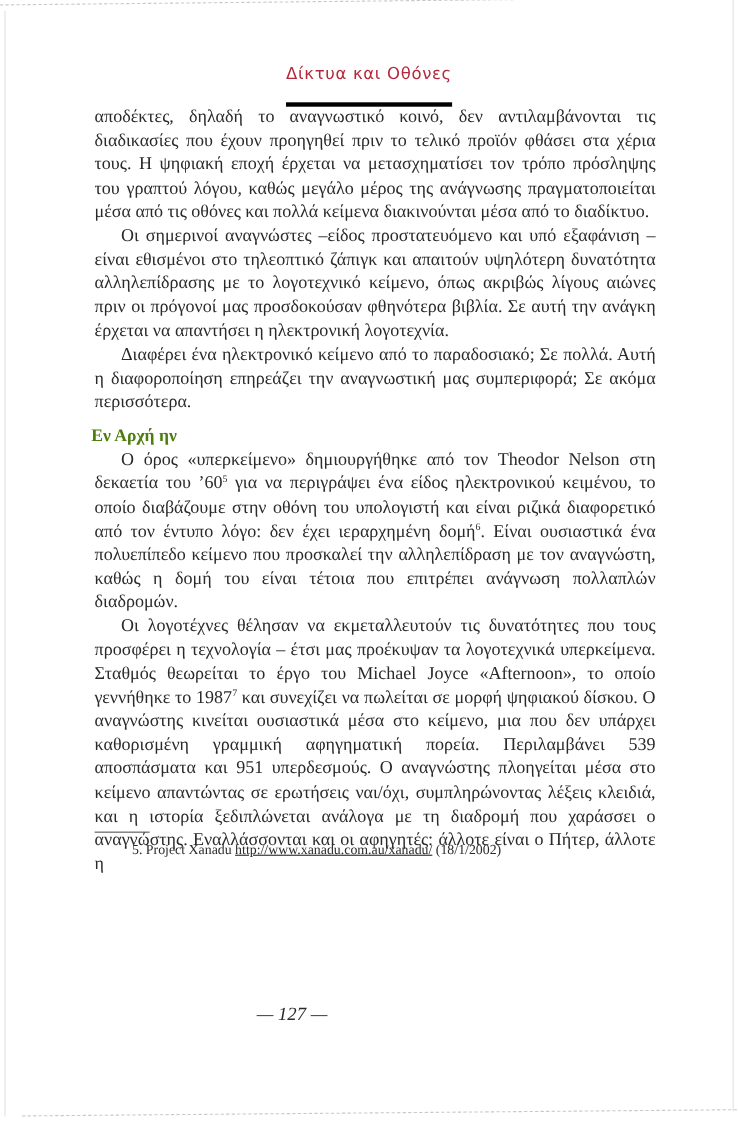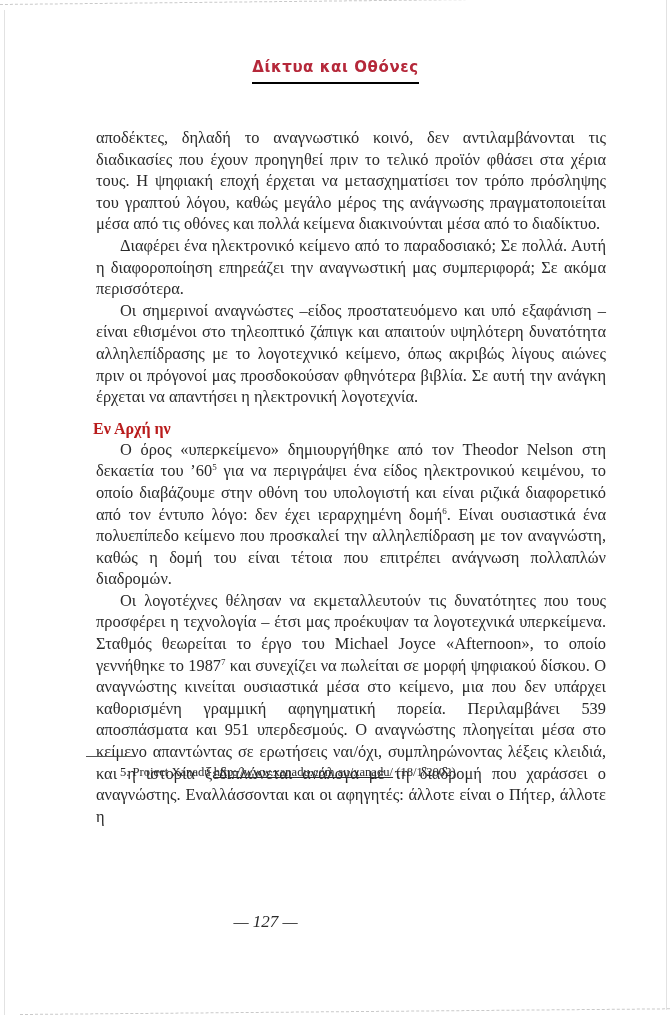--- a/index.html
+++ b/index.html
@@ -13,31 +13,31 @@
   .edge-bottom { position: absolute; left: 20px; top: 1014px; width: 650px; height: 4px;
     border-top: 1px dashed #c9c9c9; transform: rotate(-0.5deg); transform-origin: left; }
   .edge-left { position: absolute; left: 4px; top: 10px; width: 1px; height: 1005px; background: #e2e2e2; }
   .edge-right { position: absolute; left: 666px; top: 0; width: 1px; height: 1010px; background: #e2e2e2; }
 
   .running-head {
     position: absolute; left: 0; width: 671px; top: 58px; text-align: center;
     font-family: "DejaVu Sans", sans-serif; font-size: 15px; color: #b5283a;
     letter-spacing: 0.6px;
   }
-  .running-head span { display: inline-block; border-bottom: 2px solid #000000; padding-bottom: 5px; line-height: 19px; font-weight: bold; }
+  .running-head span { display: inline-block; border-bottom: 4px solid #000000; padding-bottom: 16px; line-height: 19px; }
 
   .body-text {
-    position: absolute; left: 96px; width: 510px; top: 95px;
+    position: absolute; left: 86px; width: 510px; top: 95px;
     font-family: "Liberation Serif", serif; font-size: 16.4px; line-height: 21.6px;
-    color: #2a2a2a; text-align: justify; margin-top: 32px;
+    color: #2a2a2a; text-align: justify;
   }
   .body-text p { margin: 0; text-indent: 24px; }
   .body-text p.noindent { text-indent: 0; }
   .section-heading {
-    font-family: "Liberation Serif", serif; font-weight: bold; color: #b91c1c;
+    font-family: "Liberation Serif", serif; font-weight: bold; color: #4d7c0f;
     font-size: 16px; margin: 11px 0 0 -3px; line-height: 20px;
   }
   sup { font-size: 9px; line-height: 0; vertical-align: 6px; }
 
   .fn-rule { position: absolute; left: 86px; top: 756px; width: 50px; height: 1px; background: #555; }
   .footnotes {
     position: absolute; left: 92px; width: 510px; top: 764px;
     font-family: "Liberation Serif", serif; font-size: 12.6px; line-height: 17.4px;
     color: #2a2a2a; text-align: left;
   }
@@ -56,22 +56,22 @@
   <div class="edge-left"></div>
   <div class="edge-right"></div>
   <div class="edge-bottom"></div>
 
   <div class="running-head">
     <span>Δίκτυα και Οθόνες</span>
   </div>
 
   <div class="body-text">
     <p class="noindent">αποδέκτες, δηλαδή το αναγνωστικό κοινό, δεν αντιλαμβάνονται τις διαδικασίες που έχουν προηγηθεί πριν το τελικό προϊόν φθάσει στα χέρια τους. Η ψηφιακή εποχή έρχεται να μετασχηματίσει τον τρόπο πρόσληψης του γραπτού λόγου, καθώς μεγάλο μέρος της ανάγνωσης πραγματοποιείται μέσα από τις οθόνες και πολλά κείμενα διακινούνται μέσα από το διαδίκτυο.</p>
+    <p>Οι σημερινοί αναγνώστες –είδος προστατευόμενο και υπό εξαφάνιση – είναι εθισμένοι στο τηλεοπτικό ζάπιγκ και απαιτούν υψηλότερη δυνατότητα αλληλεπίδρασης με το λογοτεχνικό κείμενο, όπως ακριβώς λίγους αιώνες πριν οι πρόγονοί μας προσδοκούσαν φθηνότερα βιβλία. Σε αυτή την ανάγκη έρχεται να απαντήσει η ηλεκτρονική λογοτεχνία.</p>
     <p>Διαφέρει ένα ηλεκτρονικό κείμενο από το παραδοσιακό; Σε πολλά. Αυτή η διαφοροποίηση επηρεάζει την αναγνωστική μας συμπεριφορά; Σε ακόμα περισσότερα.</p>
-    <p>Οι σημερινοί αναγνώστες –είδος προστατευόμενο και υπό εξαφάνιση – είναι εθισμένοι στο τηλεοπτικό ζάπιγκ και απαιτούν υψηλότερη δυνατότητα αλληλεπίδρασης με το λογοτεχνικό κείμενο, όπως ακριβώς λίγους αιώνες πριν οι πρόγονοί μας προσδοκούσαν φθηνότερα βιβλία. Σε αυτή την ανάγκη έρχεται να απαντήσει η ηλεκτρονική λογοτεχνία.</p>
     <div class="section-heading">Εν Αρχή ην</div>
     <p><span>Ο όρος «υπερκείμενο» δημιουργήθηκε από τον Theodor Nelson στη δεκαετία του ’60</span><sup>5</sup><span> για να περιγράψει ένα είδος ηλεκτρονικού κειμένου, το οποίο διαβάζουμε στην οθόνη του υπολογιστή και είναι ριζικά διαφορετικό από τον έντυπο λόγο: δεν έχει ιεραρχημένη δομή</span><sup>6</sup><span>. Είναι ουσιαστικά ένα πολυεπίπεδο κείμενο που προσκαλεί την  αλληλεπίδραση με τον αναγνώστη, καθώς η δομή του είναι τέτοια που επιτρέπει ανάγνωση πολλαπλών διαδρομών.</span></p>
     <p><span>Οι λογοτέχνες θέλησαν να εκμεταλλευτούν τις δυνατότητες που τους προσφέρει η τεχνολογία – έτσι μας προέκυψαν τα λογοτεχνικά υπερκείμενα. Σταθμός θεωρείται το έργο του Michael Joyce «Afternoon», το οποίο γεννήθηκε το 1987</span><sup>7</sup><span> και συνεχίζει να πωλείται σε μορφή ψηφιακού δίσκου. Ο αναγνώστης κινείται ουσιαστικά μέσα στο κείμενο, μια που δεν υπάρχει καθορισμένη γραμμική αφηγηματική πορεία. Περιλαμβάνει 539 αποσπάσματα και 951 υπερδεσμούς. Ο αναγνώστης πλοηγείται μέσα στο κείμενο απαντώντας σε ερωτήσεις ναι/όχι, συμπληρώνοντας λέξεις κλειδιά, και η ιστορία ξεδιπλώνεται ανάλογα με τη διαδρομή που χαράσσει ο αναγνώστης. Εναλλάσσονται και οι αφηγητές: άλλοτε είναι ο Πήτερ,  άλλοτε η</span></p>
   </div>
 
   <div class="fn-rule"></div>
 
   <div class="footnotes">
     <p><span>5. Project Xanadu </span><a>http://www.xanadu.com.au/xanadu/</a><span> (18/1/2002)</span></p>
   </div>

